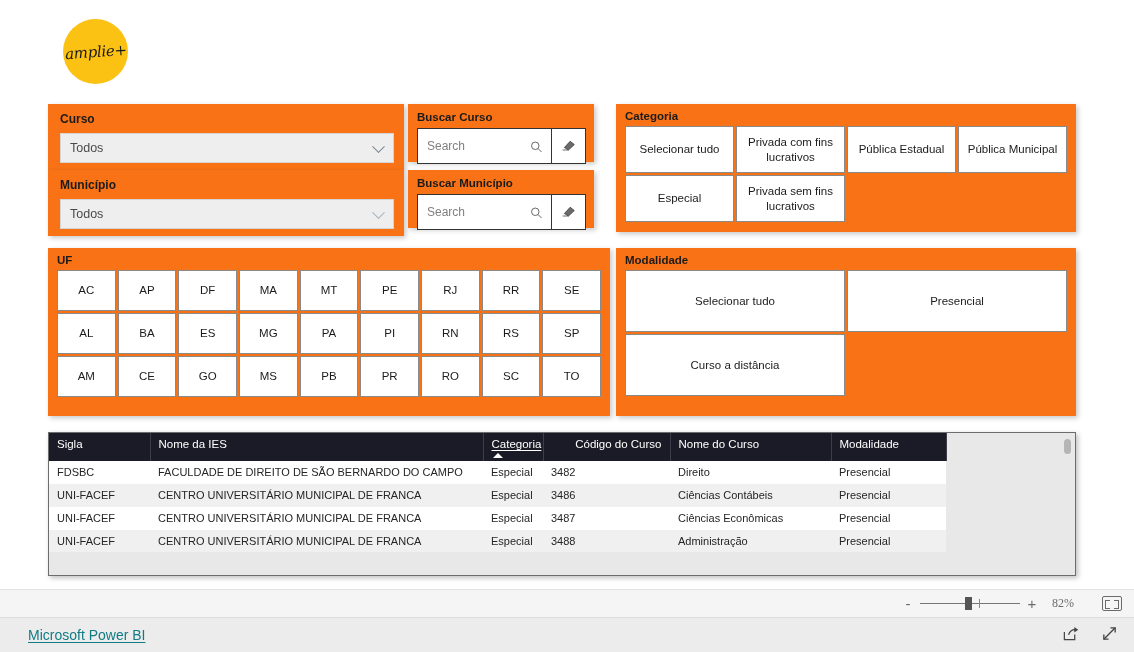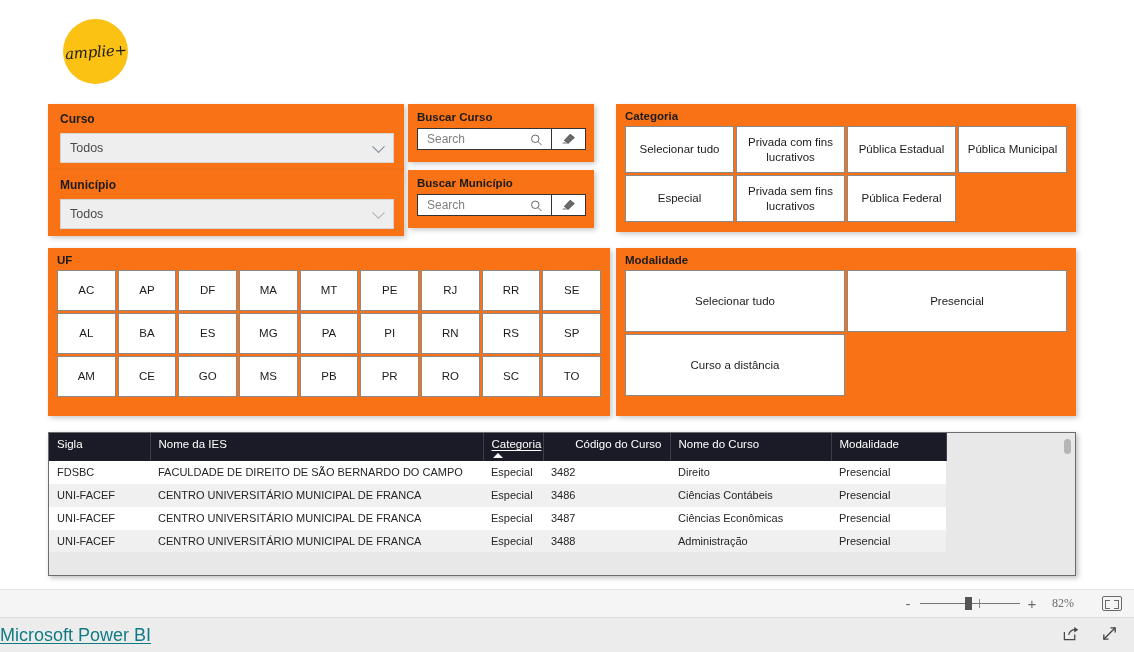--- a/index.html
+++ b/index.html
@@ -76,21 +76,21 @@
     width: 9px; height: 9px;
     border-right: 1.6px solid #7b8794;
     border-bottom: 1.6px solid #7b8794;
     transform: translateY(-65%) rotate(45deg);
   }
   .chev.light { border-color: #a9b2bb; }
 
   
   .search-panel { padding: 7px 8px 8px 9px; }
   .search-label { font-size: 11.5px; font-weight: bold; color: #1b1b1b; margin-bottom: 5px; }
-  .search-row { display: flex; height: 22px; }
+  .search-row { display: flex; height: 36px; }
   .search-field {
     flex: 1;
     border: 1px solid #333333;
     background: #ffffff;
     display: flex; align-items: center;
     padding: 0 7px 0 9px;
     position: relative;
   }
   .search-placeholder { font-size: 12px; color: #808080; }
   .mag {
@@ -225,22 +225,22 @@
   .fit-btn::before { left: 2px; border-right: none; }
   .fit-btn::after { right: 2px; border-left: none; }
 
   .footer-bar {
     position: absolute; left: 0; top: 618px;
     width: 1134px; height: 34px;
     background: #ececec;
     display: flex; align-items: center;
   }
   .pbi-link {
-    margin-left: 0;
-    font-size: 18px;
+    margin-left: 28px;
+    font-size: 14px;
     color: #117b84;
     text-decoration: underline;
     text-underline-offset: 2px;
   }
   .footer-actions {
     margin-left: auto; display: flex; align-items: center; gap: 22px;
     padding-right: 16px;
   }
 </style>
 </head>
@@ -318,21 +318,20 @@
 
   <div class="panel tile-panel" id="categoria-panel">
     <div class="panel-title">Categoria</div>
     <div class="tile-grid">
       <div class="tile">Selecionar tudo</div>
       <div class="tile">Privada com fins lucrativos</div>
       <div class="tile">Pública Estadual</div>
       <div class="tile">Pública Municipal</div>
       <div class="tile">Especial</div>
       <div class="tile">Privada sem fins lucrativos</div>
-      <div class="tile">Pública Federal</div>
       <div class="tile empty"></div>
     </div>
   </div>
 
   <div class="panel tile-panel" id="uf-panel">
     <div class="panel-title">UF</div>
     <div class="tile-grid">
       <div class="tile">AC</div>
       <div class="tile">AP</div>
       <div class="tile">DF</div>

